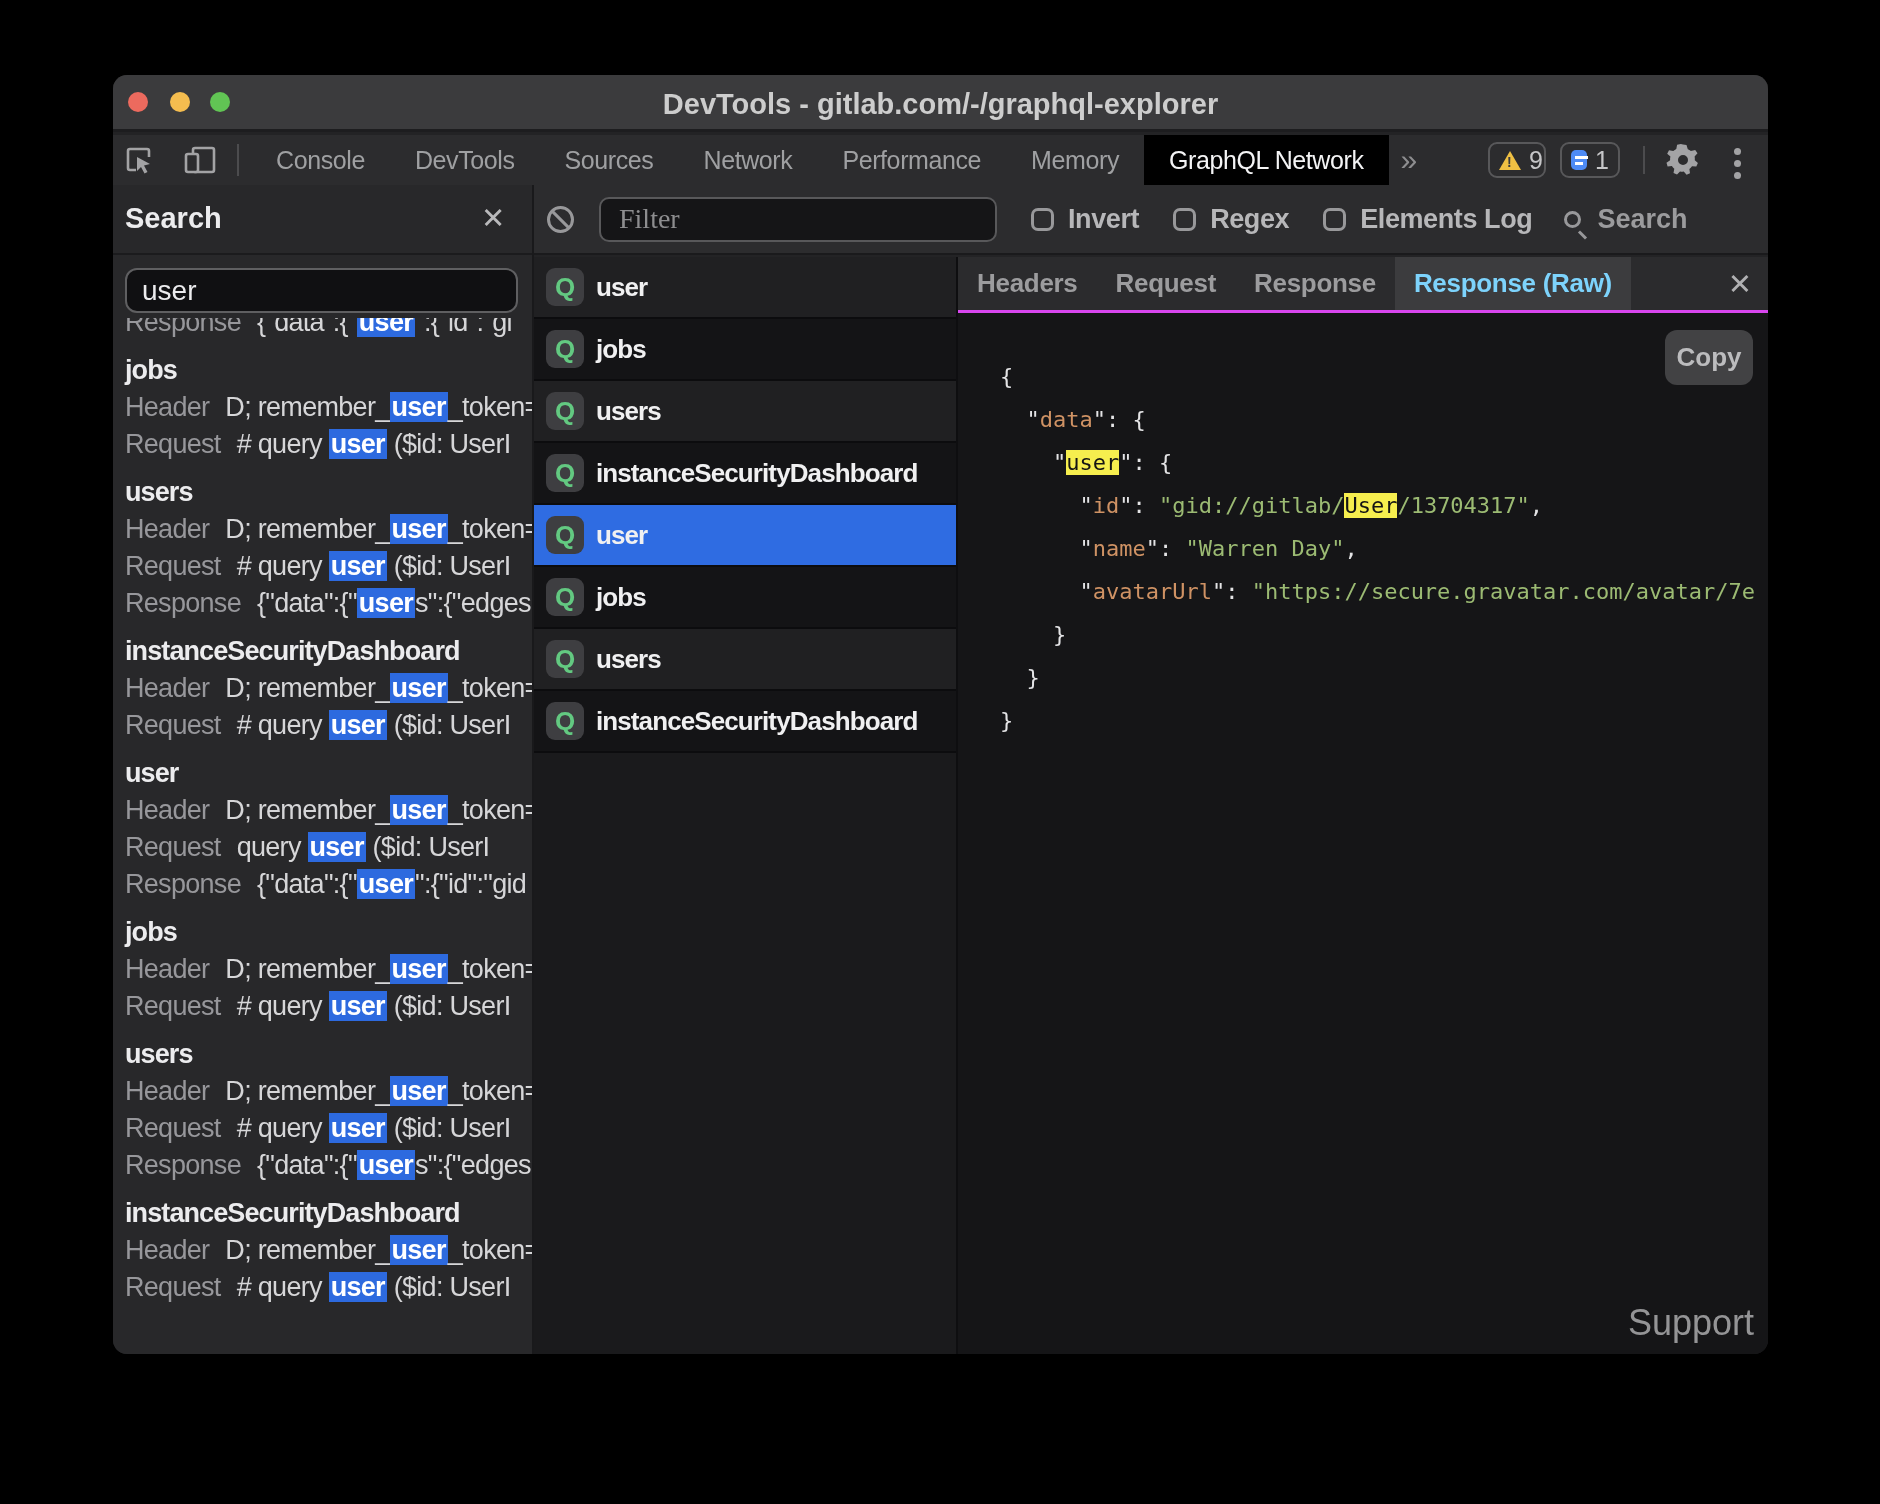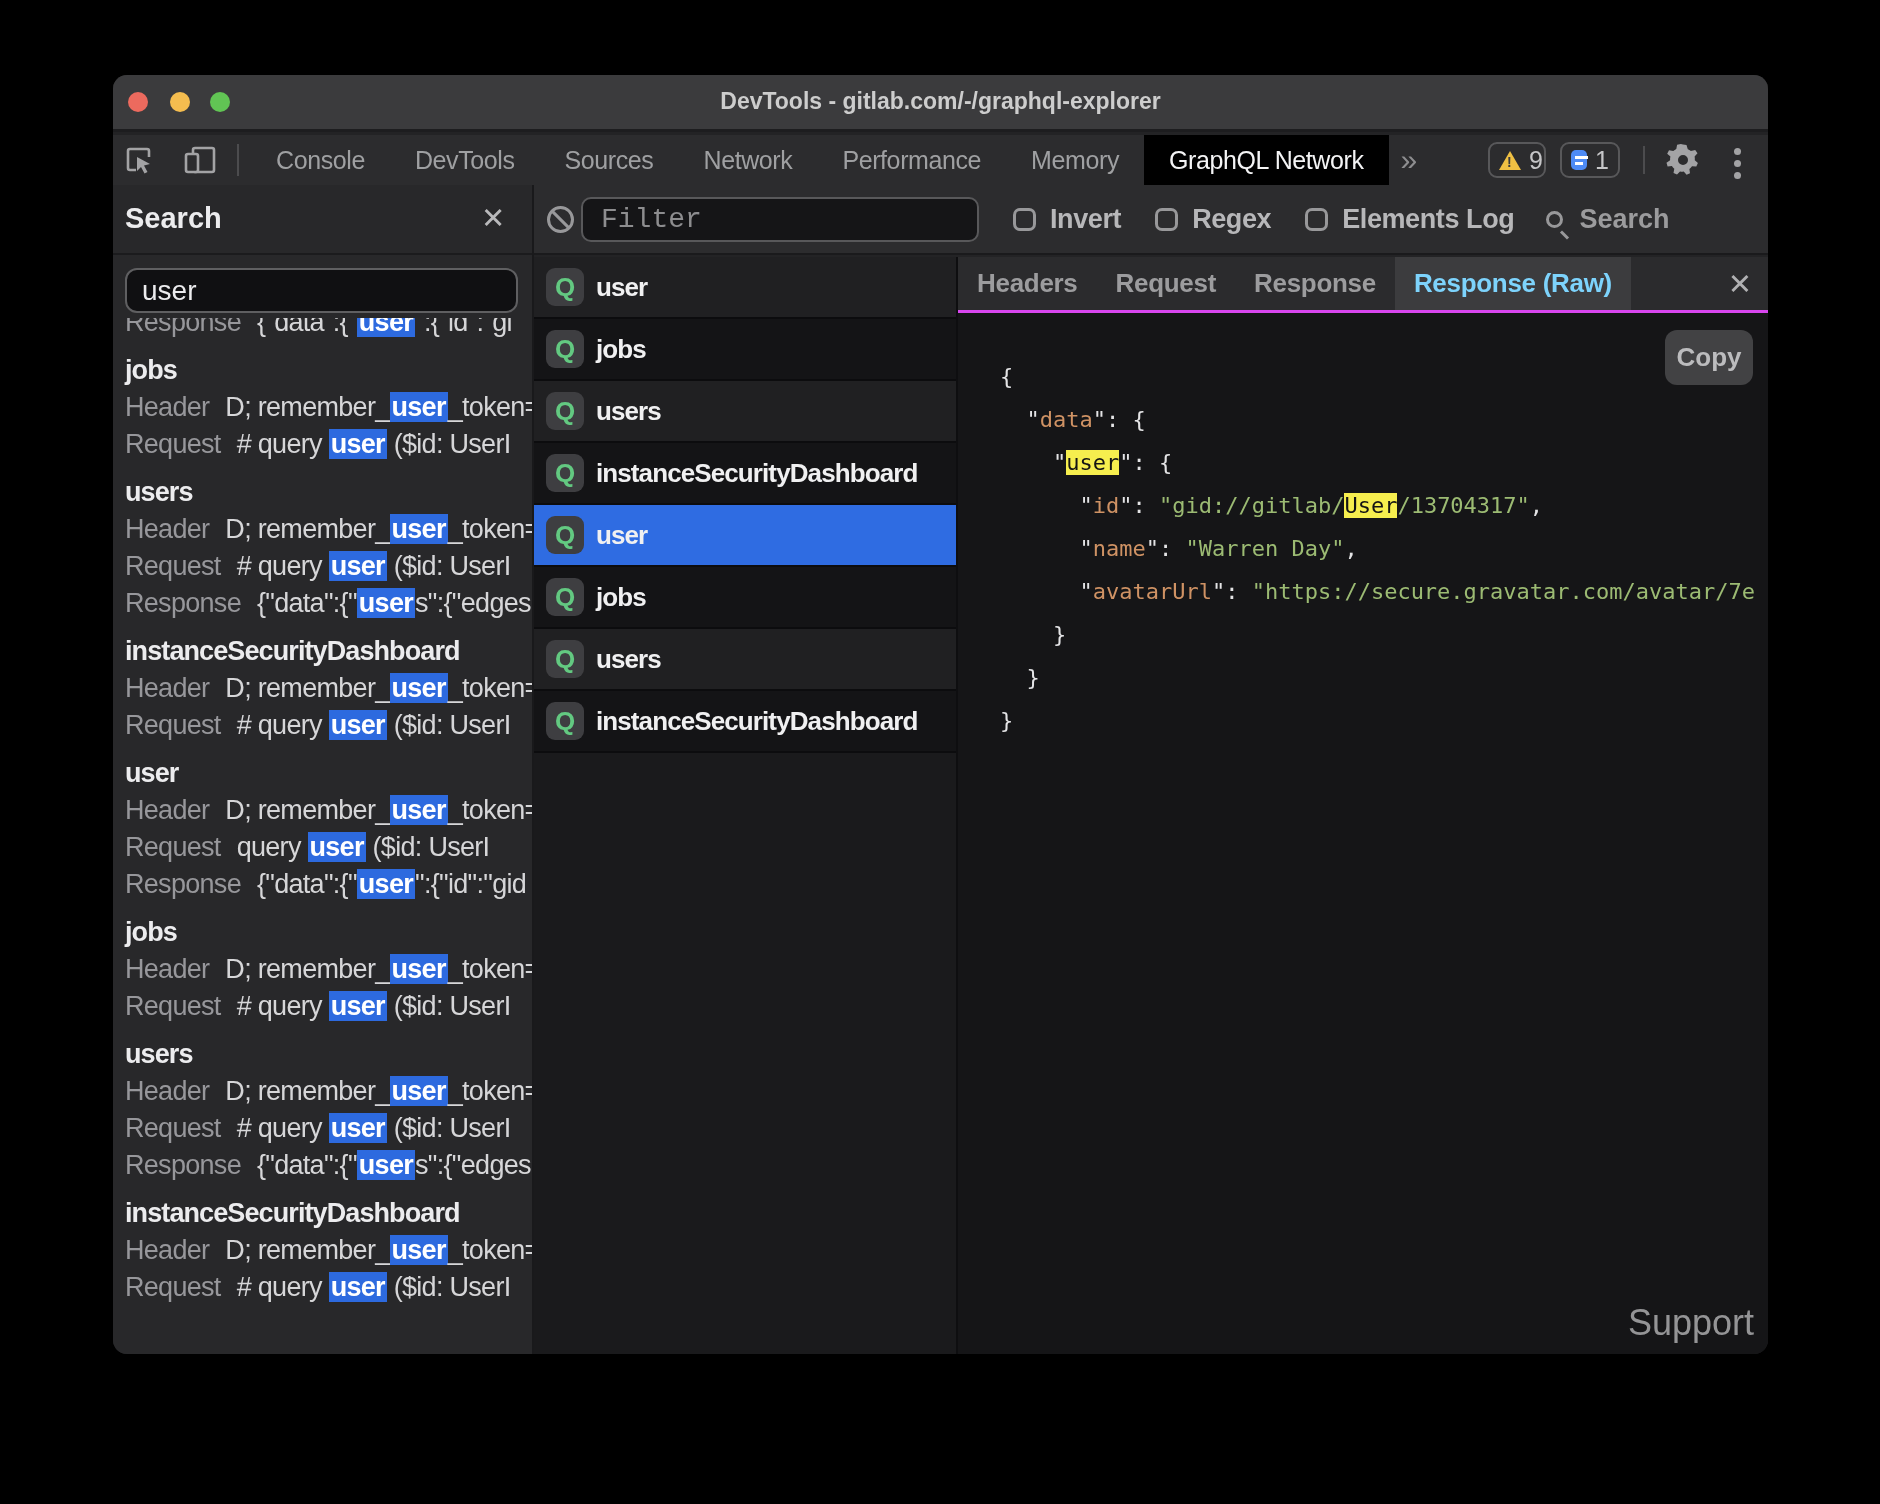--- a/index.html
+++ b/index.html
@@ -3,21 +3,21 @@
 <meta charset="utf-8">
 <style>
 *{margin:0;padding:0;box-sizing:border-box}
 html,body{width:1880px;height:1504px;background:#000;font-family:"Liberation Sans",sans-serif;overflow:hidden}
 .window{position:absolute;left:113px;top:75px;width:1655px;height:1279px;border-radius:14px;overflow:hidden;background:#232325}
 .titlebar{position:absolute;left:0;top:0;width:100%;height:57px;background:#3b3b3d;border-bottom:3px solid #1d1d1f}
 .tl{position:absolute;top:17px;width:20px;height:20px;border-radius:50%}
 .tl-red{left:15px;background:#ec6a5e}
 .tl-yellow{left:57px;background:#f5bd4f}
 .tl-green{left:97px;background:#61c454}
-.title{position:absolute;width:100%;text-align:center;top:13px;font-size:23px;font-weight:bold;color:#cdcdcd}
+.title{position:absolute;width:100%;text-align:center;top:13px;font-size:29px;font-weight:bold;color:#cdcdcd}
 .toolbar{position:absolute;left:0;top:60px;width:100%;height:50px;background:#2c2c2e}
 .insp{position:absolute;left:11px;top:10px}
 .devt{position:absolute;left:70px;top:10px}
 .tb-sep{position:absolute;left:124px;top:9px;width:2px;height:32px;background:#4c4c4e}
 .tabs{position:absolute;left:138px;top:0;height:100%;display:flex;align-items:stretch}
 .tab{padding:0 25px;display:flex;align-items:center;font-size:25px;letter-spacing:-0.4px;color:#9fa0a2}
 .tab.sel{background:#000;color:#f4f4f5}
 .chev{display:flex;align-items:center;font-size:30px;color:#8e8e90;padding-left:12px}
 .badge{position:absolute;top:7px;height:36px;border:2px solid #58585a;border-radius:9px;display:flex;align-items:center;padding:0 9px;gap:8px}
 .badge .cnt{font-size:25px;color:#c6c6c8}
@@ -45,21 +45,21 @@
 .sr-title{margin-top:10px;height:38px;line-height:38px;font-size:27px;letter-spacing:-0.9px;font-weight:bold;color:#ececee;white-space:nowrap}
 .sr-line{height:37px;line-height:37px;font-size:27px;letter-spacing:-0.7px;white-space:nowrap}
 .sr-line.clip{margin-top:-14px}
 .sr-label{color:#97979b;margin-right:16px}
 .sr-value{color:#d6d6d8}
 .hl{background:#2d6adf;color:#fff;font-weight:600;padding:0 2px}
 
 .frow{position:absolute;left:421px;right:0;top:0;height:70px;background:#2c2c2e;border-bottom:2px solid #1a1a1c;display:flex;align-items:center}
 .blockico{margin-left:13px;width:27px;height:27px;border:3px solid #98989a;border-radius:50%;position:relative;flex:none}
 .blockico:before{content:"";position:absolute;left:-1px;top:9px;width:23px;height:3px;background:#98989a;transform:rotate(45deg)}
-.f-input{margin-left:7px;width:398px;height:45px;border-radius:10px;background:#151517;border:2px solid #58585a;color:#8d8d8f;font-size:28px;padding-left:18px;flex:none;font-family:Liberation Mono, monospace}
+.f-input{margin-left:25px;width:398px;height:45px;border-radius:10px;background:#151517;border:2px solid #58585a;color:#8d8d8f;font-size:28px;padding-left:18px;flex:none;font-family:Liberation Serif, serif}
 .f-input::placeholder{color:#8d8d8f}
 .cbgroup{display:flex;align-items:center;margin-left:34px;flex:none}
 .cbox{width:23px;height:23px;border:3px solid #98989a;border-radius:7px;flex:none}
 .cblabel{margin-left:14px;font-size:27px;letter-spacing:-0.4px;font-weight:600;color:#b7b7b9}
 .f-search{display:flex;align-items:center;margin-left:32px;flex:none}
 .mag{width:17px;height:17px;border:3px solid #98989a;border-radius:50%;position:relative}
 .mag:after{content:"";position:absolute;left:14px;top:16px;width:3px;height:10px;background:#98989a;transform:rotate(-45deg)}
 .f-slabel{margin-left:16px;font-size:27px;font-weight:600;color:#9b9b9d}
 
 .mid{position:absolute;left:421px;top:72px;width:422px;bottom:0;background:#1a1a1c}

